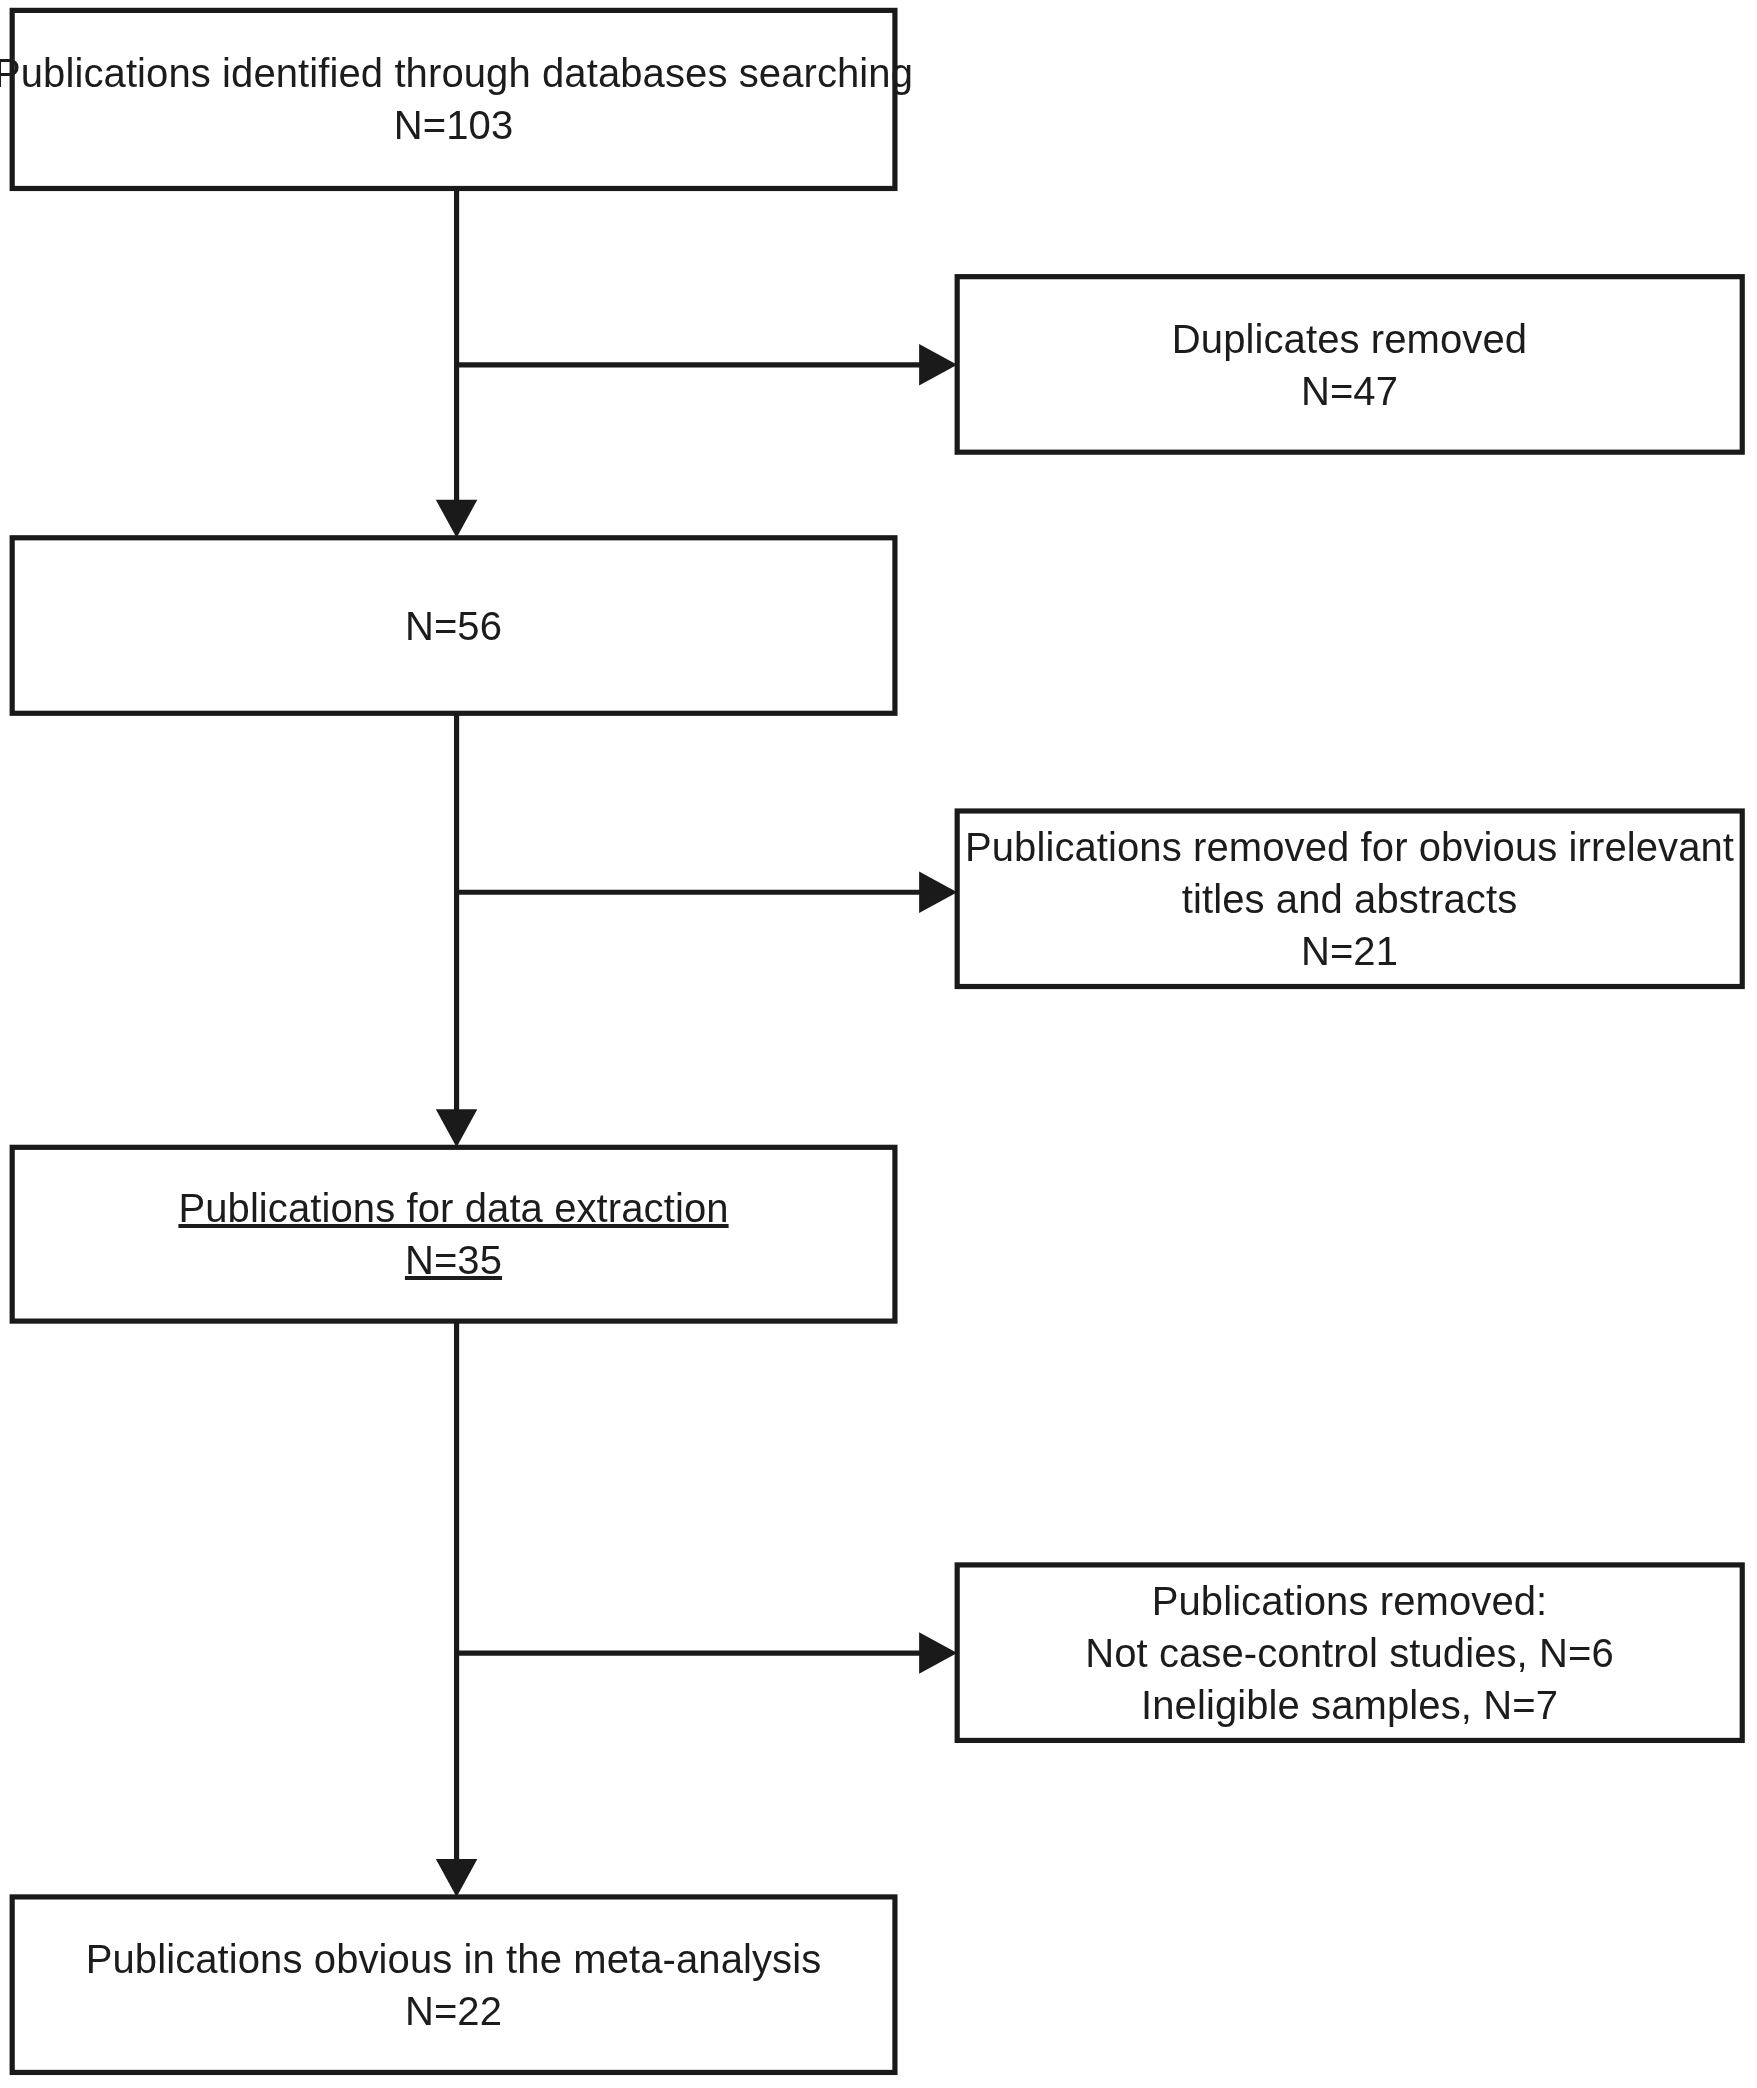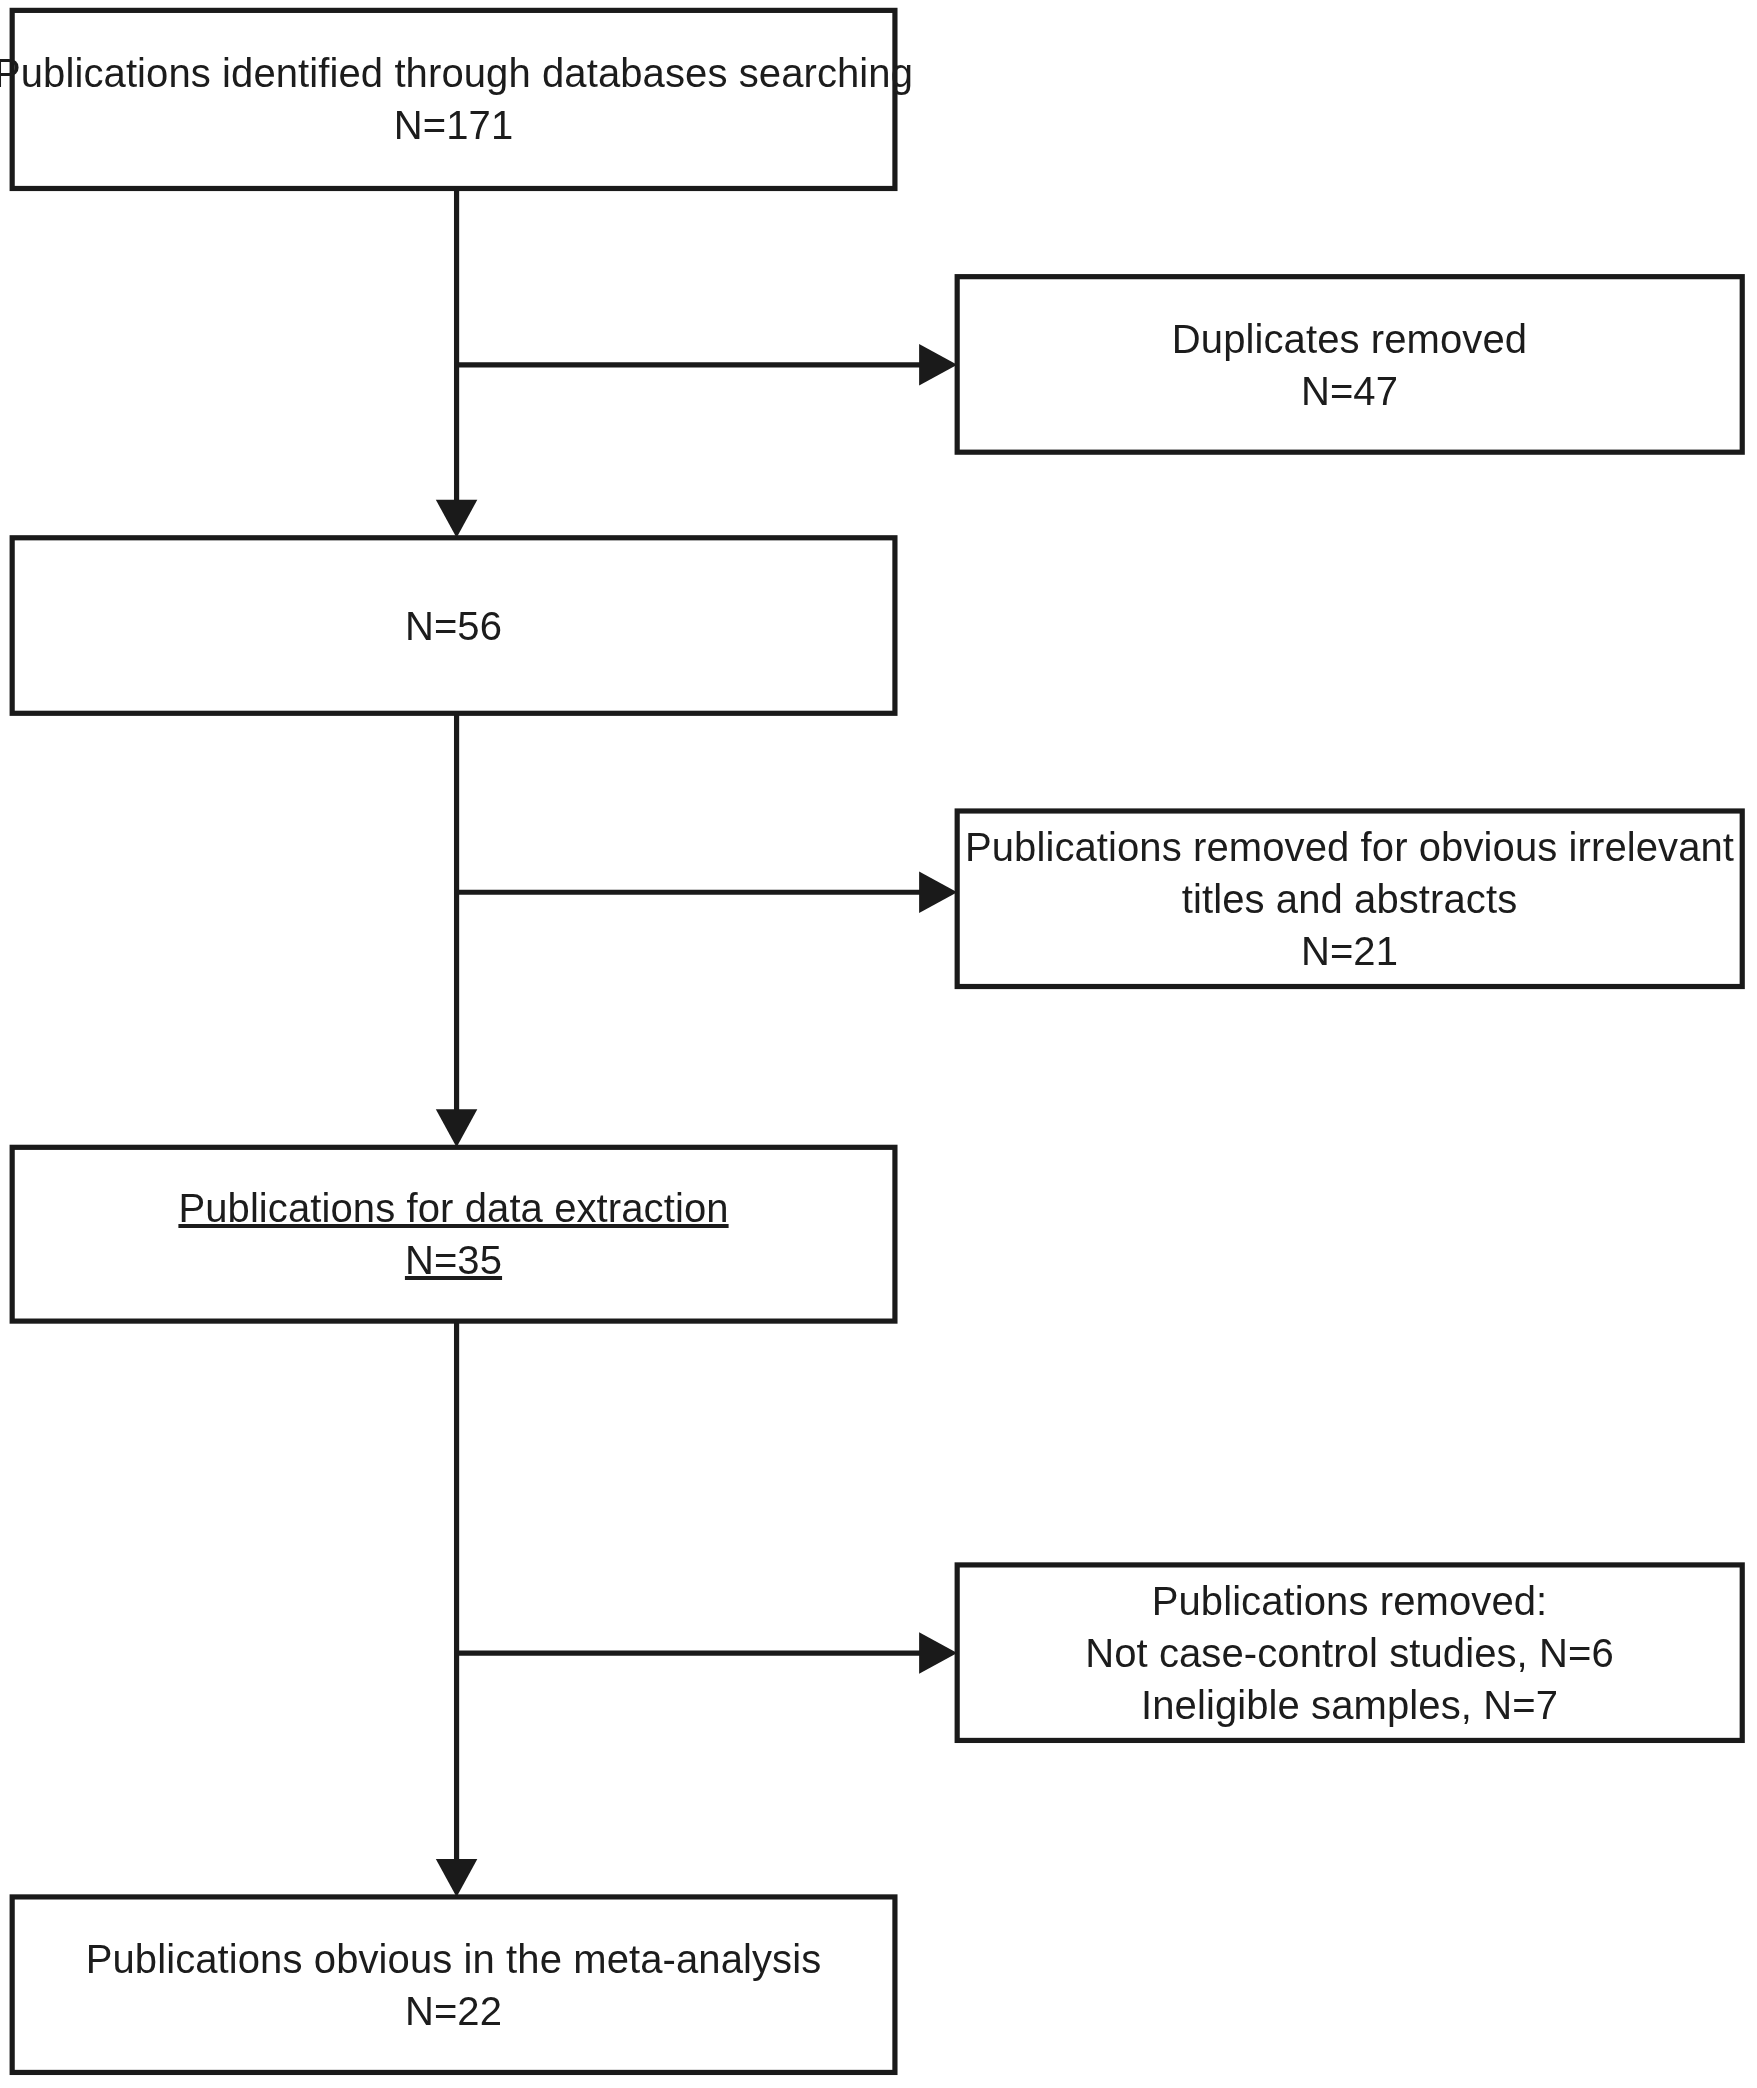--- a/index.html
+++ b/index.html
@@ -89,21 +89,21 @@
     <rect class="flow-box-rect" x="1107" y="320" width="908" height="203"></rect>
     <rect class="flow-box-rect" x="14" y="622" width="1021" height="203"></rect>
     <rect class="flow-box-rect" x="1107" y="938" width="908" height="203"></rect>
     <rect class="flow-box-rect" x="14" y="1327" width="1021" height="201"></rect>
     <rect class="flow-box-rect" x="1107" y="1810" width="908" height="203"></rect>
     <rect class="flow-box-rect" x="14" y="2194" width="1021" height="203"></rect>
   </svg>
 
   <div class="box-text" style="left:12px; top:10.4px; width:883px; height:178px;">
     <span class="tline">Publications identified through databases searching</span>
-    <span class="tline">N=171</span>
+    <span class="tline">N=103</span>
   </div>
 
   <div class="box-text" style="left:957px; top:277px; width:785px; height:176px;">
     <span class="tline">Duplicates removed</span>
     <span class="tline">N=47</span>
   </div>
 
   <div class="box-text" style="left:12px; top:538px; width:883px; height:176px;">
     <span class="tline">N=56</span>
   </div>

